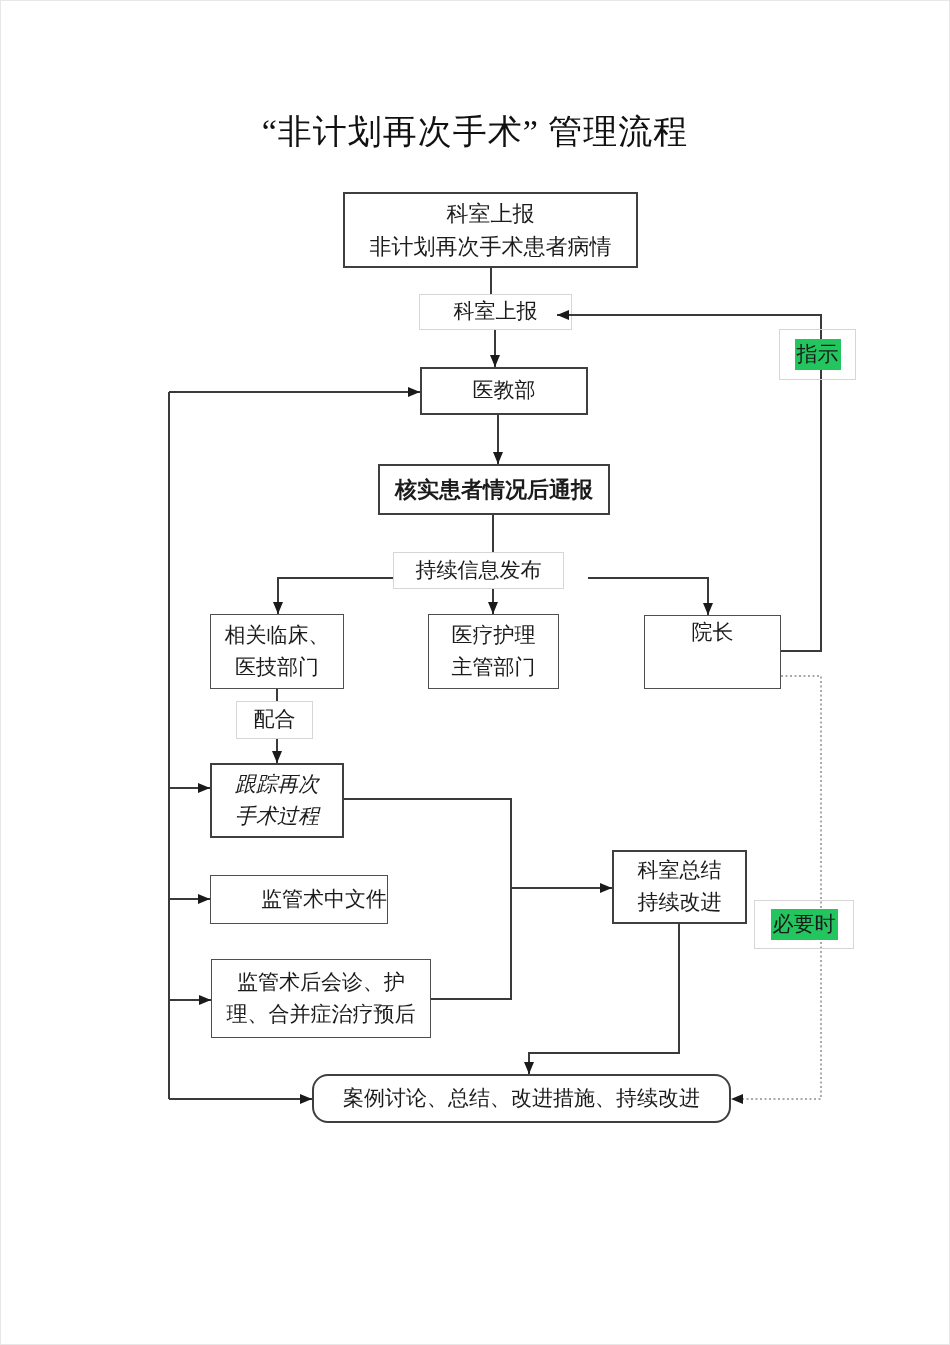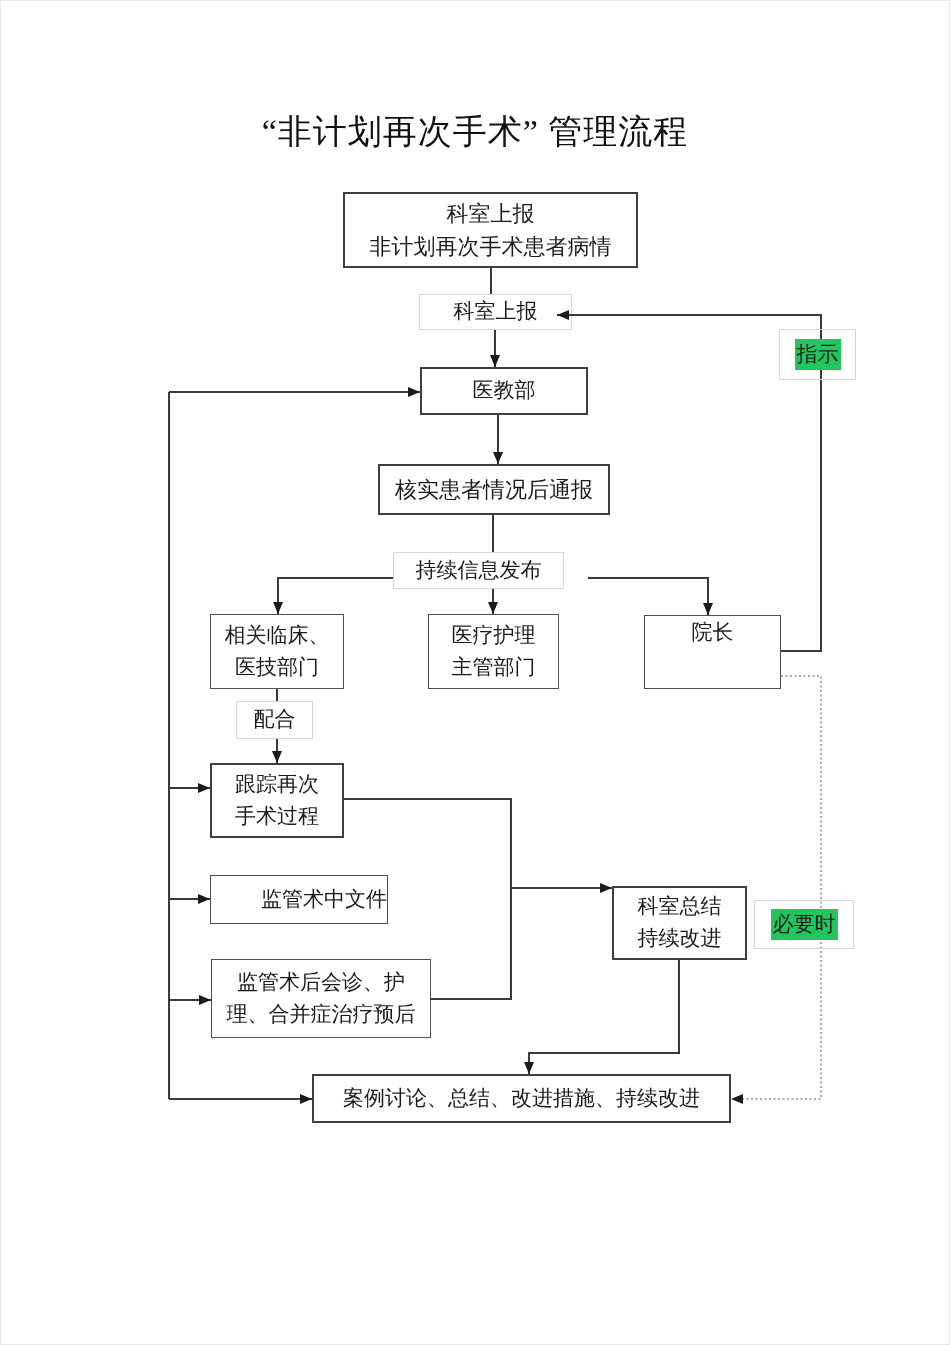--- a/index.html
+++ b/index.html
@@ -85,21 +85,21 @@
   </div>
 
   <div class="node labelbox" style="left:418px;top:293px;width:153px;height:36px;">
     <span class="txt">科室上报</span>
   </div>
 
   <div class="node heavy" style="left:419px;top:366px;width:168px;height:48px;">
     <span>医教部</span>
   </div>
 
-  <div class="node heavy big" style="left:377px;top:463px;width:232px;height:51px;">
+  <div class="node heavy big" style="left:377px;top:463px;width:232px;height:51px;font-weight:bold;">
     <span>核实患者情况后通报</span>
   </div>
 
   <div class="node labelbox" style="left:392px;top:551px;width:171px;height:37px;">
     <span class="txt">持续信息发布</span>
   </div>
 
   <div class="node normal" style="left:209px;top:613px;width:134px;height:75px;">
     <span>相关临床、</span>
     <span>医技部门</span>
@@ -111,48 +111,48 @@
   </div>
 
   <div class="node normal" style="left:643px;top:614px;width:137px;height:74px;justify-content:flex-start;padding-top:1px;">
     <span>院长</span>
   </div>
 
   <div class="node labelbox" style="left:235px;top:700px;width:77px;height:38px;">
     <span class="txt">配合</span>
   </div>
 
-  <div class="node heavy" style="left:209px;top:762px;width:134px;height:75px;">
+  <div class="node heavy" style="left:209px;top:762px;width:134px;height:75px;font-style:italic;">
     <span>跟踪再次</span>
     <span>手术过程</span>
   </div>
 
   <div class="node normal" style="left:209px;top:874px;width:178px;height:49px;align-items:flex-end;">
     <span>监管术中文件</span>
   </div>
 
   <div class="node normal" style="left:210px;top:958px;width:220px;height:79px;">
     <span>监管术后会诊、护</span>
     <span>理、合并症治疗预后</span>
   </div>
 
-  <div class="node heavy" style="left:611px;top:849px;width:135px;height:74px;margin-top:36px;">
+  <div class="node heavy" style="left:611px;top:849px;width:135px;height:74px;">
     <span>科室总结</span>
     <span>持续改进</span>
   </div>
 
   <div class="node labelbox see-through" style="left:753px;top:899px;width:100px;height:49px;">
     <span class="txt">必要时</span>
   </div>
 
   <div class="node labelbox see-through" style="left:778px;top:328px;width:77px;height:51px;">
     <span class="txt">指示</span>
   </div>
 
-  <div class="node heavy" style="left:311px;top:1073px;width:419px;height:49px;">
+  <div class="node heavy" style="left:311px;top:1073px;width:419px;height:49px;border-radius:16px;">
     <span>案例讨论、总结、改进措施、持续改进</span>
   </div>
 
   <svg class="wires-top" width="950" height="1345" viewBox="0 0 950 1345">
     <defs>
       <marker id="arw2" viewBox="0 0 12 10" refX="12" refY="5" markerWidth="12" markerHeight="10" markerUnits="userSpaceOnUse" orient="auto">
         <path d="M0,0 L12,5 L0,10 Z" fill="#1a1a1a"></path>
       </marker>
     </defs>
     <path d="M571,314 H556" stroke="#3a3a3a" stroke-width="2" fill="none" marker-end="url(#arw2)"></path>

